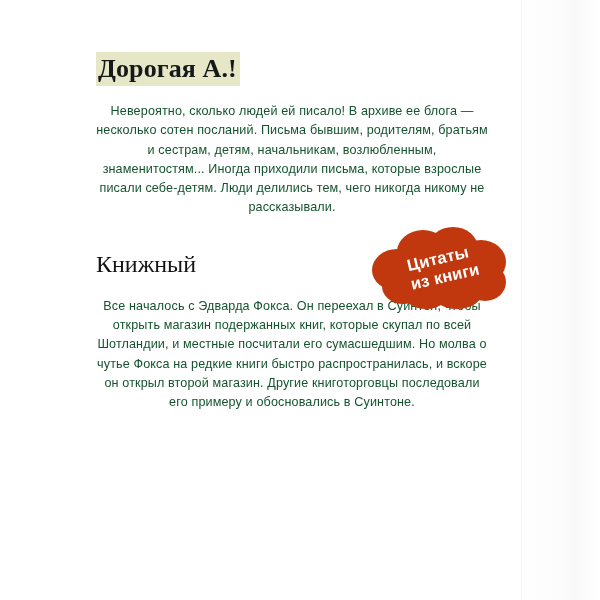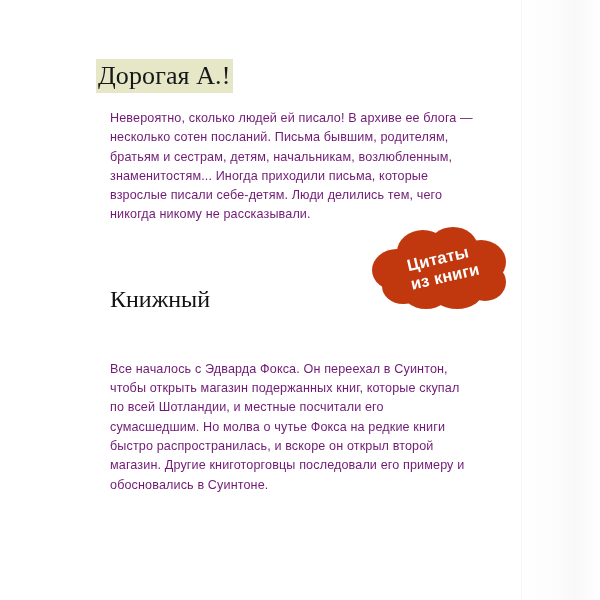--- a/index.html
+++ b/index.html
@@ -54,52 +54,52 @@
     top: 52px;
     width: 392px;
   }
 
   
   .letter-title {
     font-family: "Liberation Serif", "DejaVu Serif", serif;
     font-size: 26px;
     line-height: 34px;
     color: #16181a;
-    margin: 7px 0 16px 0;
-    font-weight: 400;
+    margin: 0 0 16px 0;
+    font-weight: 700;
     letter-spacing: 0.1px;
   }
   .letter-title .hl {
     background: #e6e7c6;
     padding: 2px 3px 3px 2px;
     box-decoration-break: clone;
     -webkit-box-decoration-break: clone;
   }
 
   
   .body-par {
     font-family: "Liberation Sans", "DejaVu Sans", sans-serif;
     font-size: 12.6px;
     line-height: 19.3px;
-    color: #701a75;
-    margin: 14px;
-    text-align: left;
+    color: #14532d;
+    margin: 0;
+    text-align: center;
     letter-spacing: 0.01em;
   }
 
   .spacer-a { height: 32px; }
   .spacer-b { height: 18px; }
 
   
   .section-head {
     font-family: "Liberation Serif", "DejaVu Serif", serif;
     font-size: 24px;
     line-height: 29px;
     color: #111315;
-    margin: 14px;
+    margin: 0;
     font-weight: 400;
     max-width: 270px;
   }
   .section-head .hl-line { display: block; }
 
   
   #cloud-badge {
     position: absolute;
     left: 371px;
     top: 226px;

